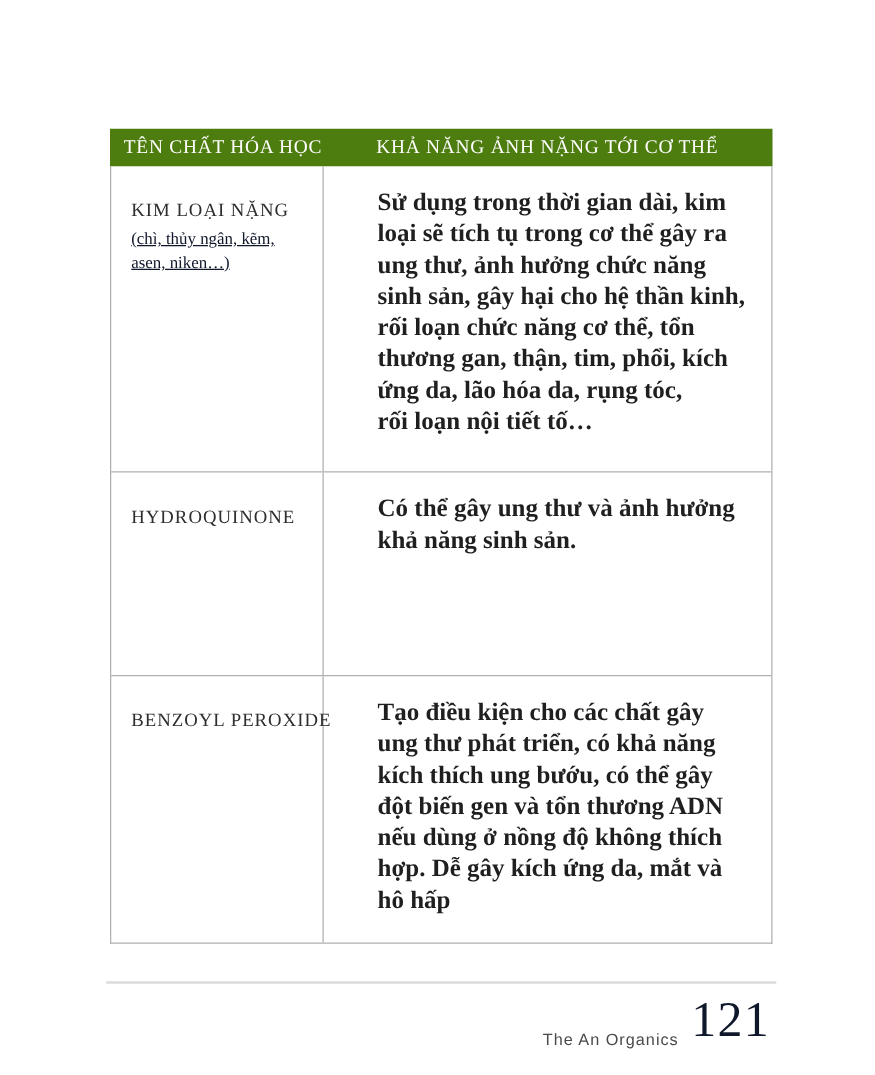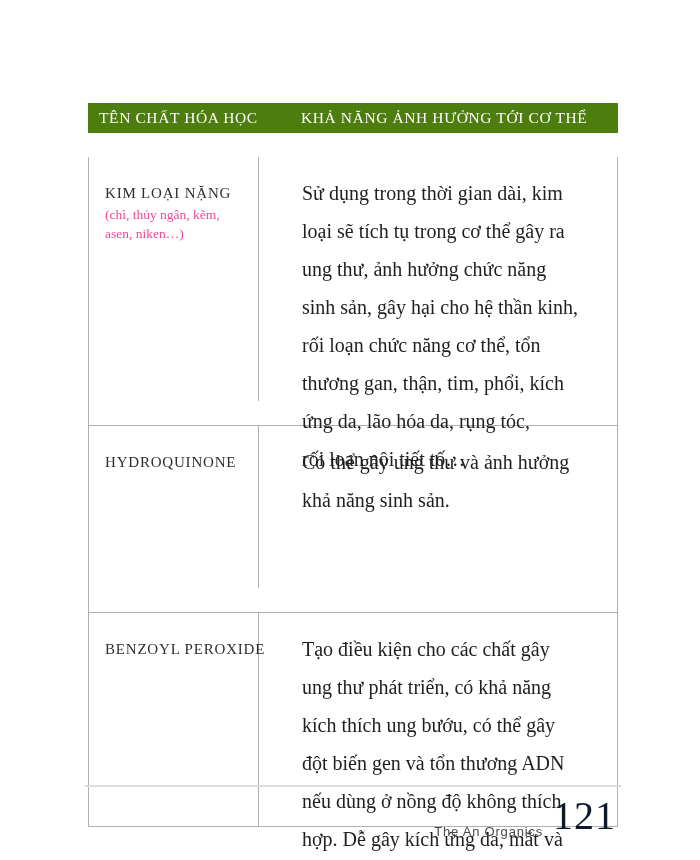--- a/index.html
+++ b/index.html
@@ -40,21 +40,20 @@
     flex: 1;
     padding-left: 43px;
     white-space: nowrap;
   }
   .tbody {
     border: 1px solid #b0b0b0;
     border-top: none;
   }
   .trow {
     display: flex;
-    margin-top: 24px;
   }
   .trow + .trow { border-top: 1px solid #b0b0b0; }
   .trow-1 { height: 244px; }
   .trow-2 { height: 163px; }
   .trow-3 { height: 214px; }
   .cell-name {
     width: 170px;
     flex-shrink: 0;
     border-right: 1px solid #b0b0b0;
     padding: 28px 8px 0 16px;
@@ -63,29 +62,31 @@
   .chem-name {
     font-size: 15px;
     letter-spacing: 0.8px;
     white-space: pre;
   }
   .chem-note {
     font-size: 13.5px;
     line-height: 19px;
     margin-top: 3px;
     white-space: pre-line;
-    color: #ec4899;
+    color: #0f172a;
+    text-decoration: underline;
   }
   .cell-effect {
     flex: 1;
     padding: 17px 2px 0 43px;
     font-size: 20px;
-    line-height: 38px;
+    line-height: 25px;
     color: #1f1f1f;
     white-space: pre;
+    font-weight: bold;
   }
 
   
   .footer-rule {
     position: absolute;
     left: 85px; top: 785px;
     width: 536px; height: 2px;
     background: #dcdcdc;
   }
   .footer {
@@ -112,21 +113,21 @@
 </style>
 </head>
 <body>
 
 <div class="page">
 
   <div class="chem-table">
 
     <div class="thead">
       <div class="th1">TÊN CHẤT HÓA HỌC</div>
-      <div class="th2">KHẢ NĂNG ẢNH HƯỞNG TỚI CƠ THỂ</div>
+      <div class="th2">KHẢ NĂNG ẢNH NẶNG TỚI CƠ THỂ</div>
     </div>
 
     <div class="tbody">
 
       <div class="trow trow-1">
         <div class="cell-name">
           <div class="chem-name">KIM LOẠI NẶNG</div>
           <div class="chem-note">(chì, thủy ngân, kẽm,
 asen, niken…)</div>
         </div>

